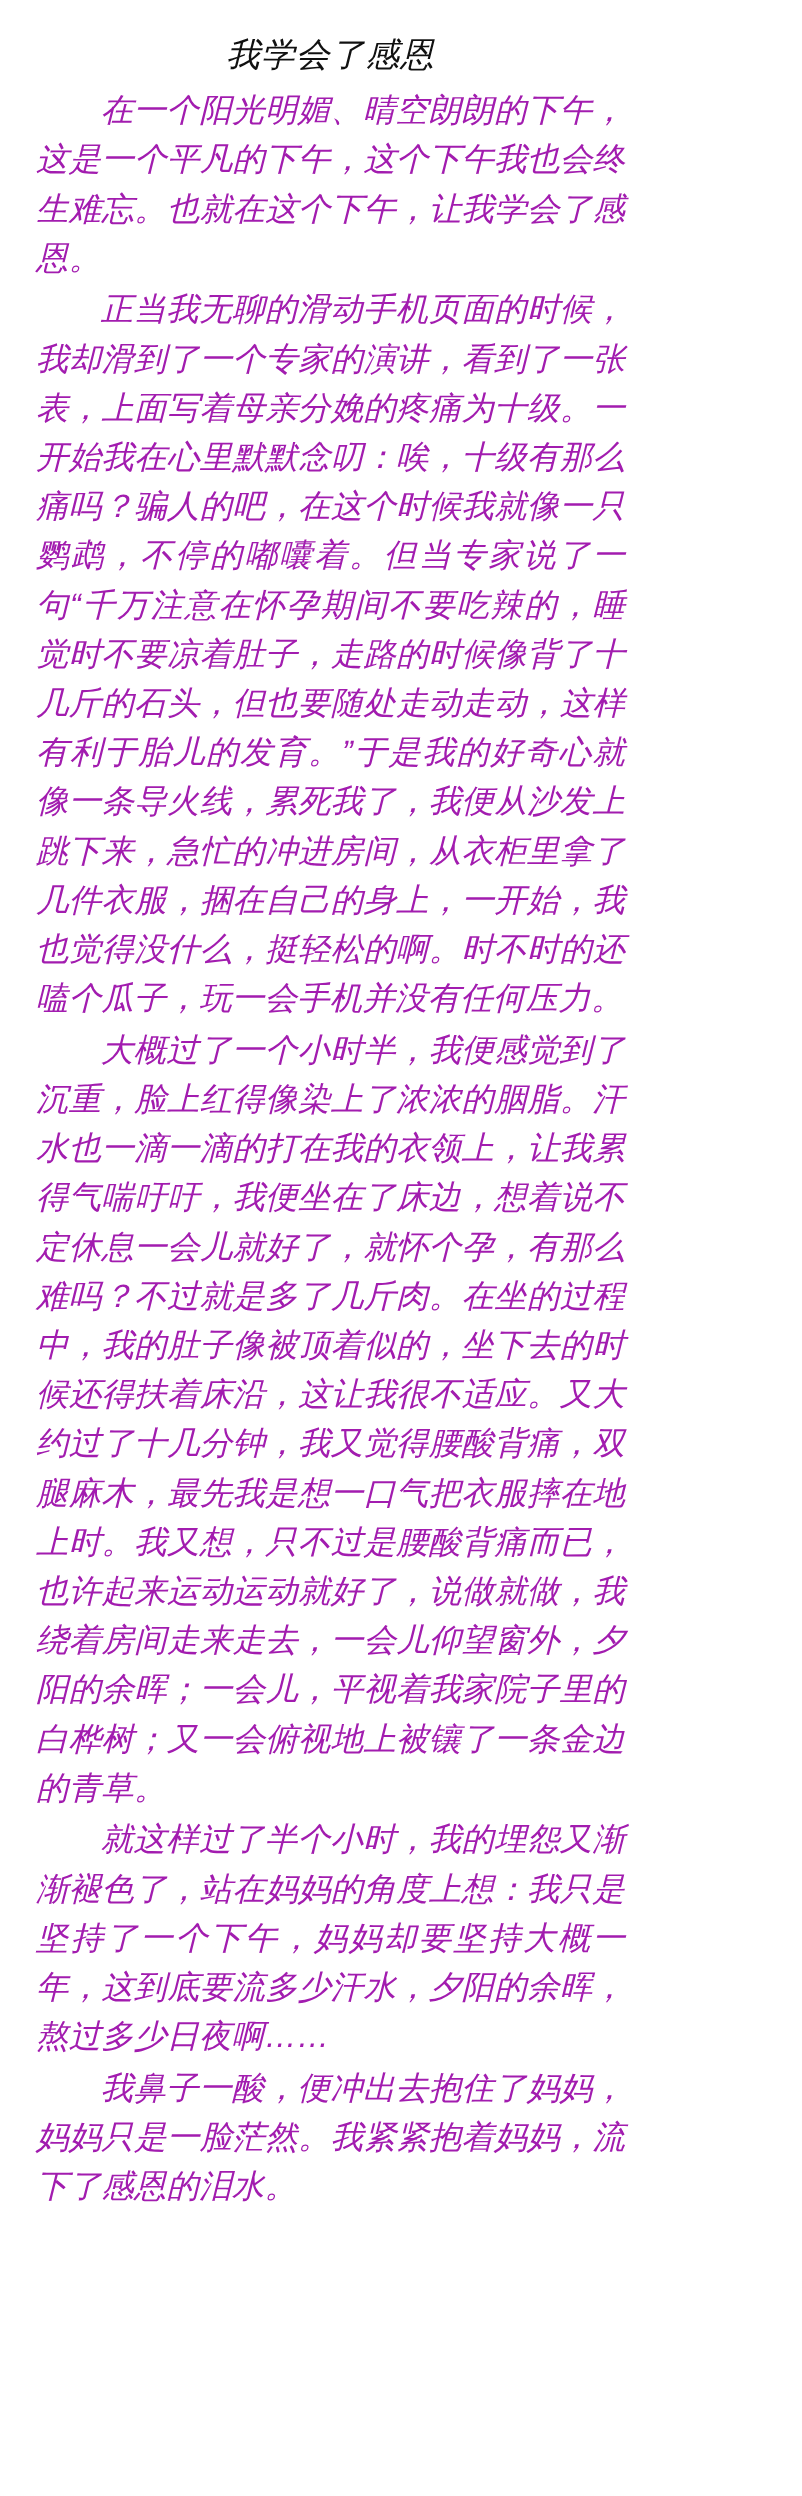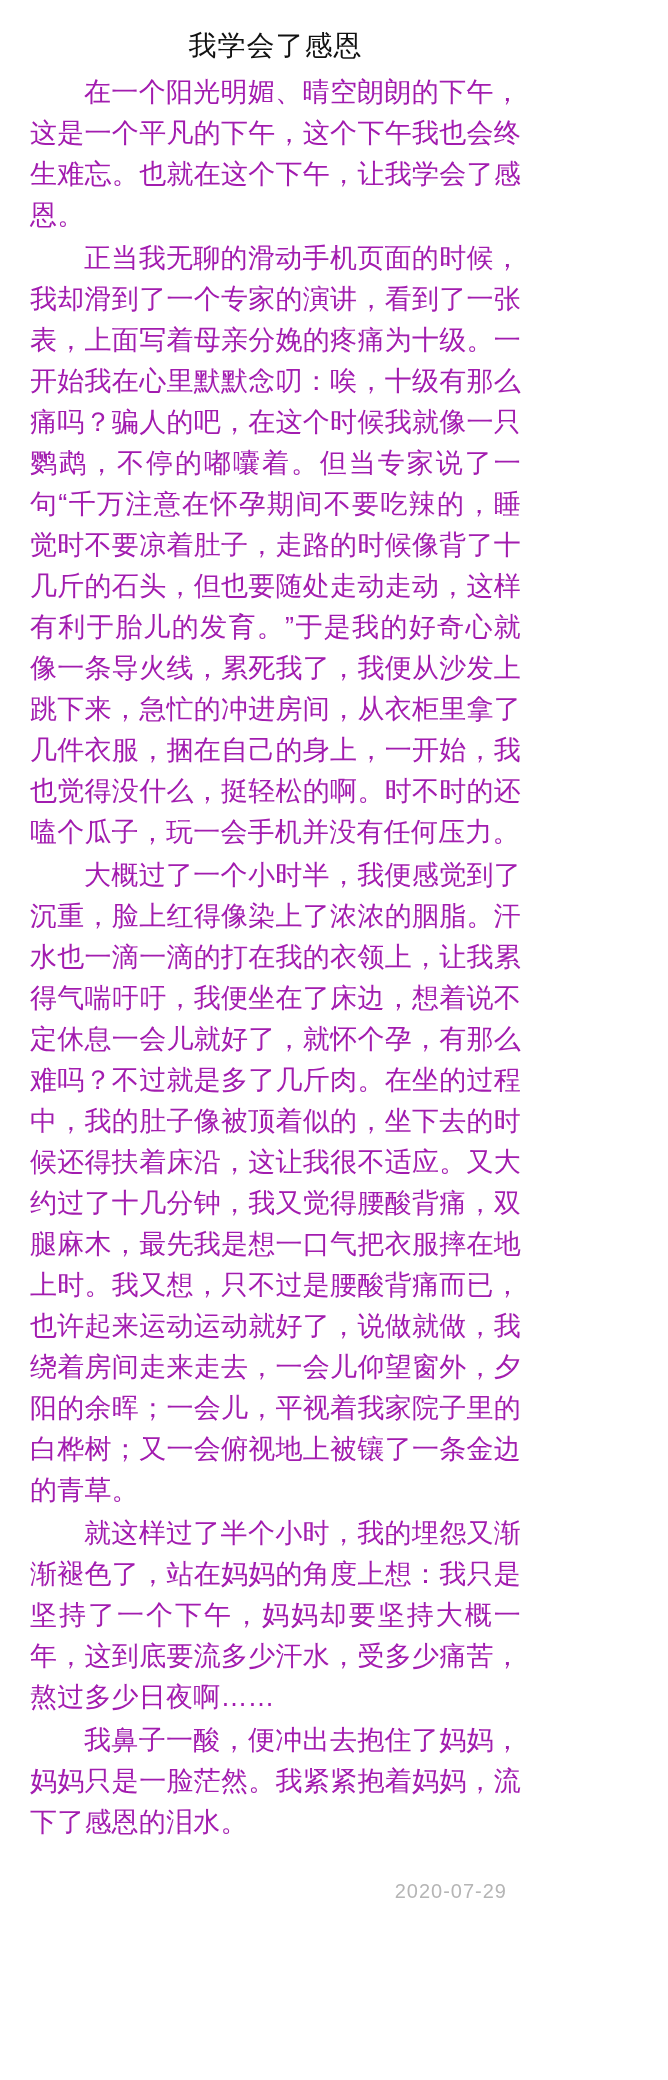--- a/index.html
+++ b/index.html
@@ -13,20 +13,21 @@
     font-family: "Liberation Sans", "DejaVu Sans", sans-serif;
     color: #1a1a1a;
   }
   .page {
     width: 551px;
     min-height: 2080px;
     box-sizing: border-box;
     padding: 26px 30px 0 30px;
     position: relative;
     background: #ffffff;
+    font-style: italic;
   }
   .doc-title {
     text-align: center;
     font-size: 28px;
     line-height: 40px;
     font-weight: normal;
     letter-spacing: 1px;
     margin: 0 0 6px 0;
     color: #111;
   }
@@ -56,19 +57,18 @@
 <body>
 
 <div class="page">
 
   <h1 class="doc-title">我学会了感恩</h1>
 
   <div class="body-text">
     <p>在一个阳光明媚、晴空朗朗的下午，这是一个平凡的下午，这个下午我也会终生难忘。也就在这个下午，让我学会了感恩。</p>
     <p>正当我无聊的滑动手机页面的时候，我却滑到了一个专家的演讲，看到了一张表，上面写着母亲分娩的疼痛为十级。一开始我在心里默默念叨：唉，十级有那么痛吗？骗人的吧，在这个时候我就像一只鹦鹉，不停的嘟囔着。但当专家说了一句“千万注意在怀孕期间不要吃辣的，睡觉时不要凉着肚子，走路的时候像背了十几斤的石头，但也要随处走动走动，这样有利于胎儿的发育。”于是我的好奇心就像一条导火线，累死我了，我便从沙发上跳下来，急忙的冲进房间，从衣柜里拿了几件衣服，捆在自己的身上，一开始，我也觉得没什么，挺轻松的啊。时不时的还嗑个瓜子，玩一会手机并没有任何压力。</p>
     <p>大概过了一个小时半，我便感觉到了沉重，脸上红得像染上了浓浓的胭脂。汗水也一滴一滴的打在我的衣领上，让我累得气喘吁吁，我便坐在了床边，想着说不定休息一会儿就好了，就怀个孕，有那么难吗？不过就是多了几斤肉。在坐的过程中，我的肚子像被顶着似的，坐下去的时候还得扶着床沿，这让我很不适应。又大约过了十几分钟，我又觉得腰酸背痛，双腿麻木，最先我是想一口气把衣服摔在地上时。我又想，只不过是腰酸背痛而已，也许起来运动运动就好了，说做就做，我绕着房间走来走去，一会儿仰望窗外，夕阳的余晖；一会儿，平视着我家院子里的白桦树；又一会俯视地上被镶了一条金边的青草。</p>
-    <p>就这样过了半个小时，我的埋怨又渐渐褪色了，站在妈妈的角度上想：我只是坚持了一个下午，妈妈却要坚持大概一年，这到底要流多少汗水，受多少痛苦，熬过多少日夜啊……</p>
+    <p>就这样过了半个小时，我的埋怨又渐渐褪色了，站在妈妈的角度上想：我只是坚持了一个下午，妈妈却要坚持大概一年，这到底要流多少汗水，夕阳的余晖，熬过多少日夜啊……</p>
     <p>我鼻子一酸，便冲出去抱住了妈妈，妈妈只是一脸茫然。我紧紧抱着妈妈，流下了感恩的泪水。</p>
   </div>
 
-  <div class="footer">2020-07-29</div>
 
 </div>
 
 </body></html>

